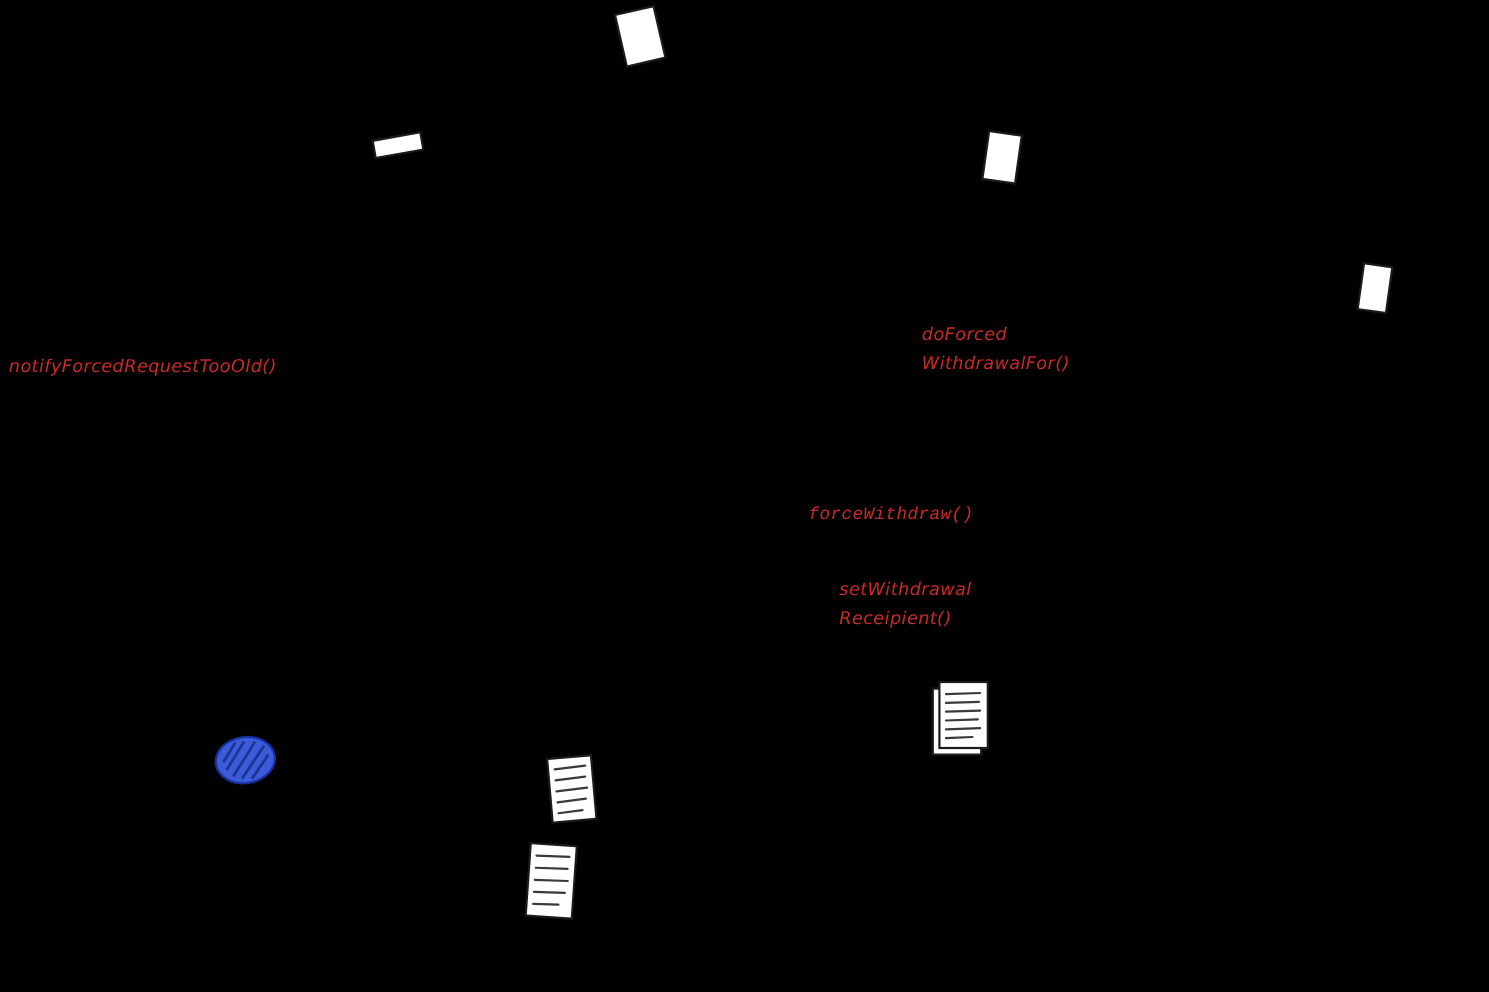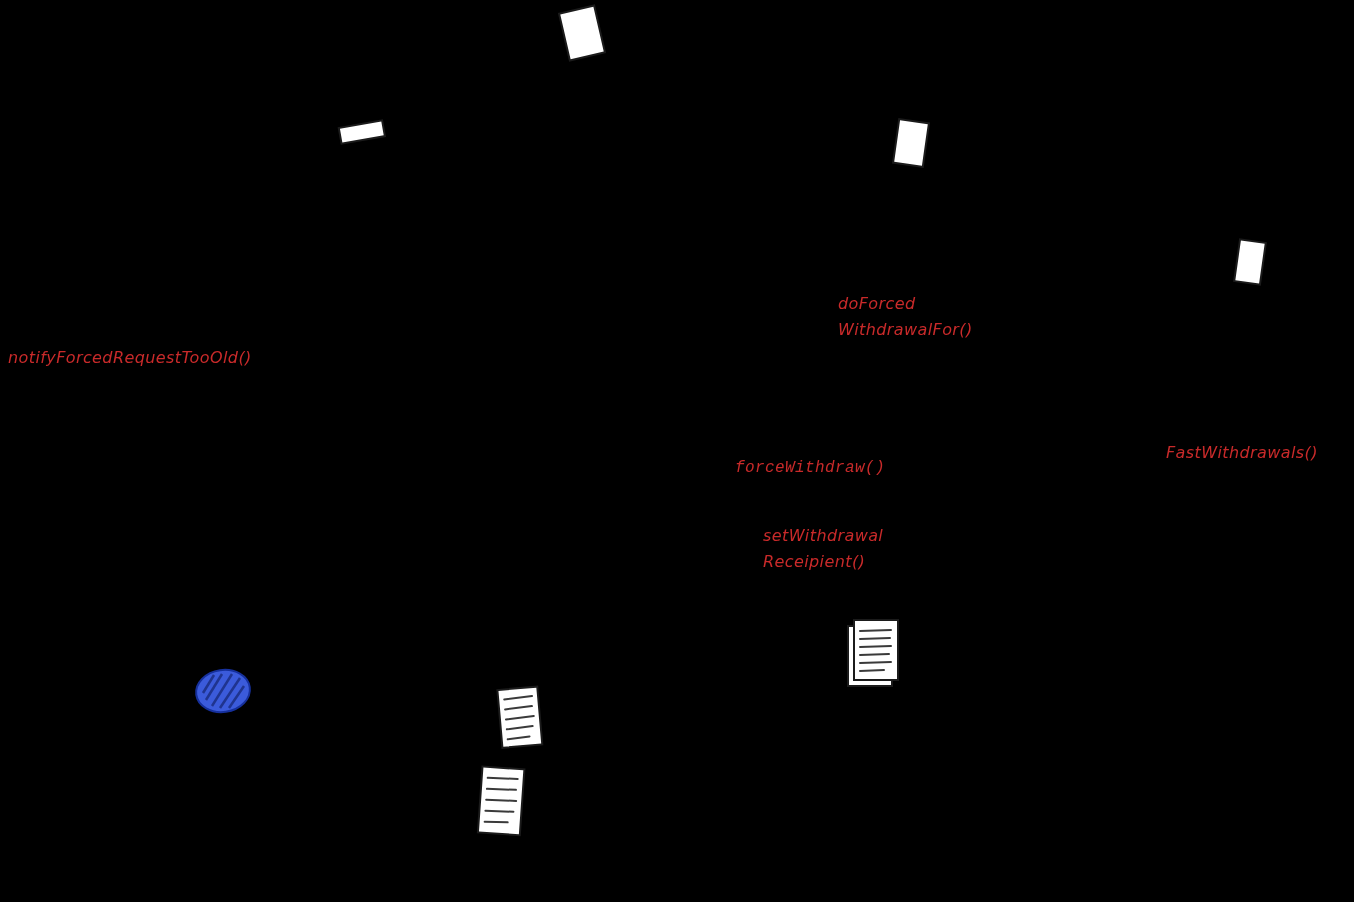--- a/index.html
+++ b/index.html
@@ -50,40 +50,39 @@
     stroke: rgba(10, 20, 80, 0.55);
     stroke-width: 2.5;
     fill: none;
   }
 </style>
 </head>
 <body>
 
 <div class="canvas">
 
-  <div class="label" style="left:8px; top:320px;margin-top:25px;">
+  <div class="label" style="left:8px; top:320px;">
     <div>notifyForcedRequestTooOld()</div>
   </div>
 
   <div class="label" style="left:838px; top:291px;">
     <div>doForced</div>
     <div>WithdrawalFor()</div>
   </div>
 
   <div class="label" style="left:735px; top:455px;font-family:Liberation Mono, monospace;">
     <div>forceWithdraw()</div>
   </div>
 
   <div class="label" style="left:763px; top:523px;">
     <div>setWithdrawal</div>
     <div>Receipient()</div>
   </div>
 
   <div class="label" style="left:1166px; top:440px;">
-    <div>FastWithdrawals()</div>
   </div>
 
   <svg class="icon" style="left:562px; top:7px; transform:rotate(-13deg);" width="40" height="52" viewBox="0 0 40 52">
     <rect class="page-rect" x="2" y="2" width="36" height="48"></rect>
   </svg>
 
   <svg class="icon" style="left:338px; top:122px; transform:rotate(-10deg);" width="48" height="22" viewBox="0 0 48 22">
     <rect class="page-rect" x="2" y="2" width="44" height="16"></rect>
   </svg>
 

